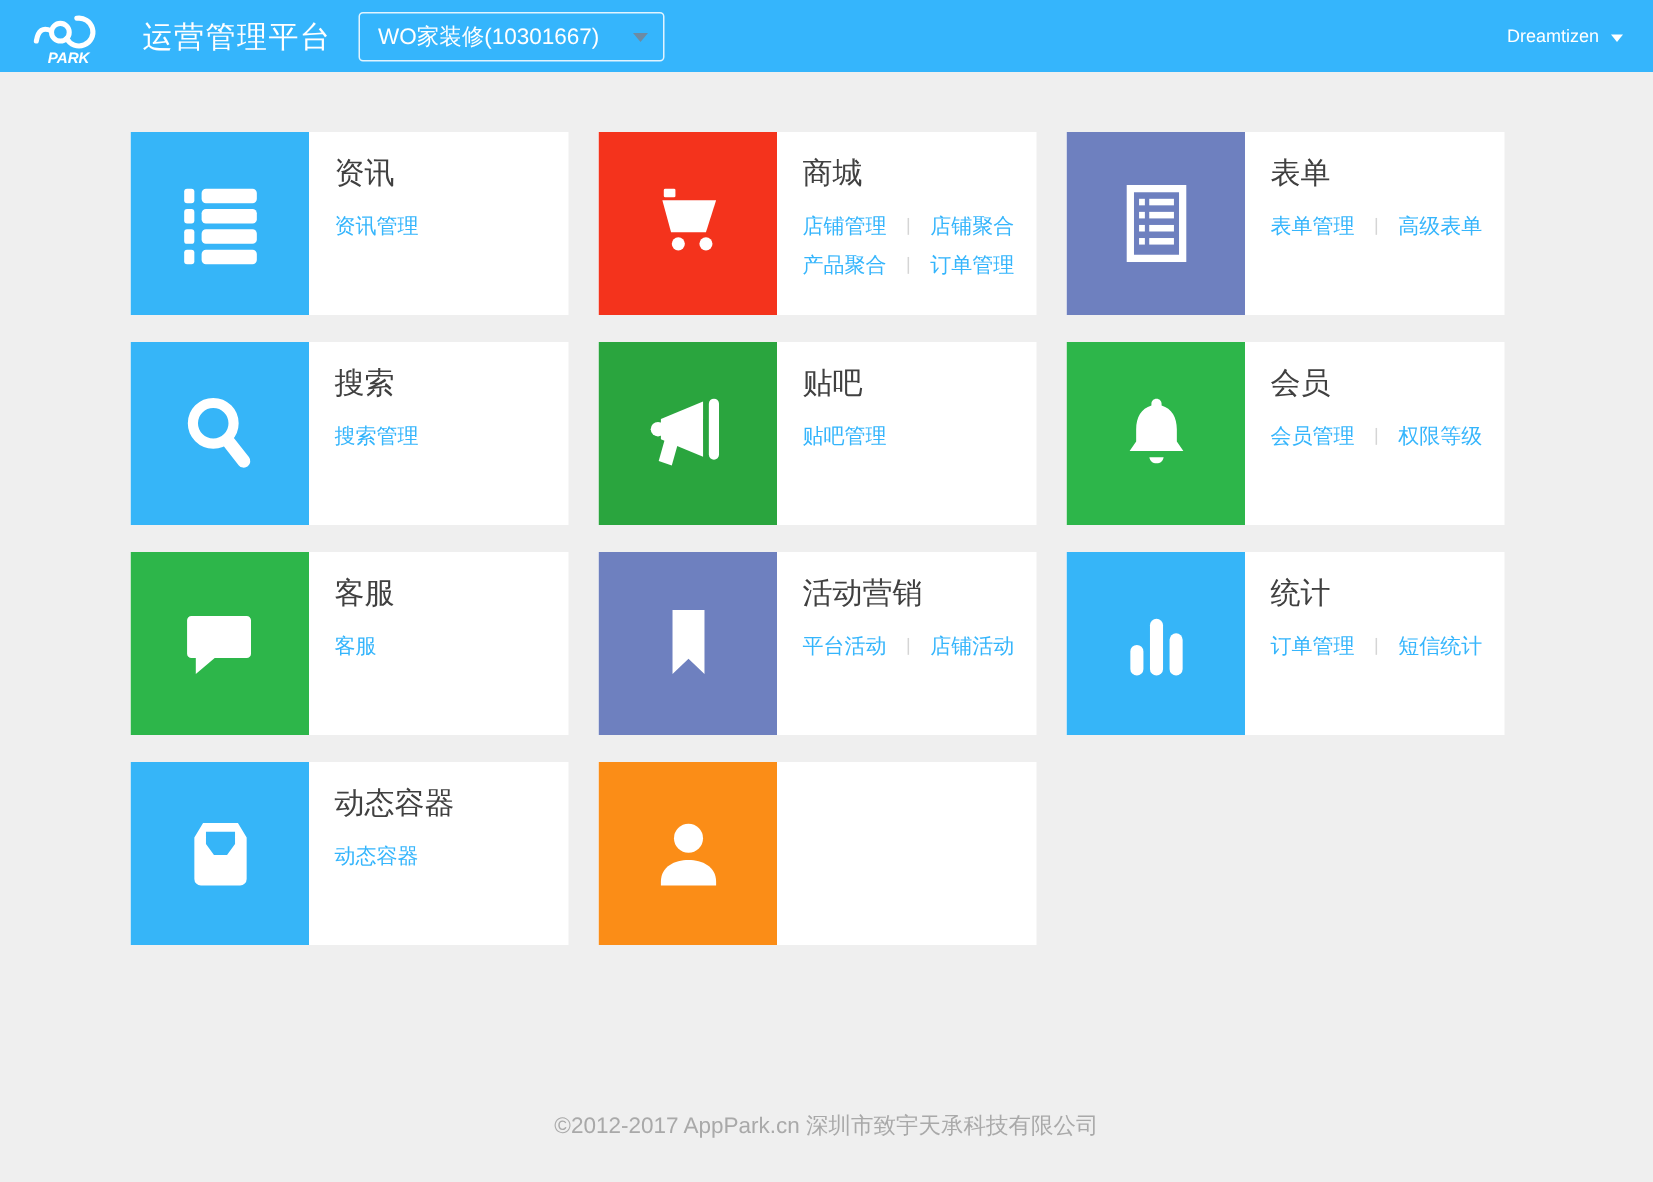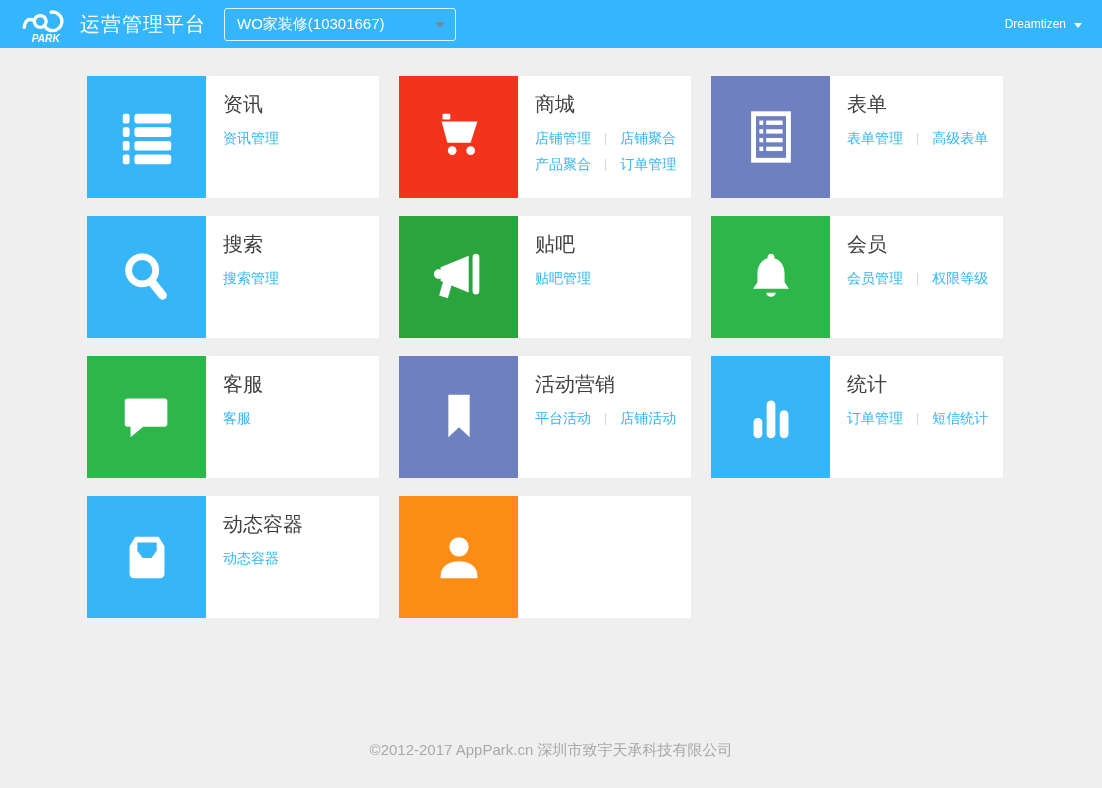--- a/index.html
+++ b/index.html
@@ -14,24 +14,24 @@
   
   .topbar {
     height:48px; flex:0 0 48px;
     background:var(--header-bg,#35b5fc);
     display:flex; align-items:center;
     padding:0 20px;
     color:#fff;
   }
   .logo { display:flex; align-items:center; }
   .logo svg { display:block; }
-  .brand-title { font-size:20px; color:#fff; margin-left:6px; letter-spacing:1px; }
+  .brand-title { font-size:20px; color:#fff; margin-left:21px; letter-spacing:1px; }
   .app-select {
     margin-left:18px;
-    width:232px; height:33px;
+    width:204px; height:33px;
     border:1px solid rgba(255,255,255,.85);
     border-radius:3px;
     display:flex; align-items:center;
     padding:0 12px;
     font-size:15px; color:#fff;
     cursor:pointer;
     position:relative;
   }
   .app-select .caret {
     position:absolute; right:10px; top:50%; margin-top:-2px;
@@ -47,21 +47,21 @@
   .user-menu .caret {
     width:0; height:0;
     border-left:4px solid transparent; border-right:4px solid transparent;
     border-top:5px solid #fff;
     margin-top:2px;
   }
 
   
   .grid {
     width:928px;
-    margin:28px auto 0;
+    margin:40px auto 0;
     display:grid;
     grid-template-columns:repeat(3,292px);
     gap:18px 20px;
   }
   .card {
     width:292px; height:122px;
     background:#fff;
     display:flex;
     overflow:hidden;
   }

